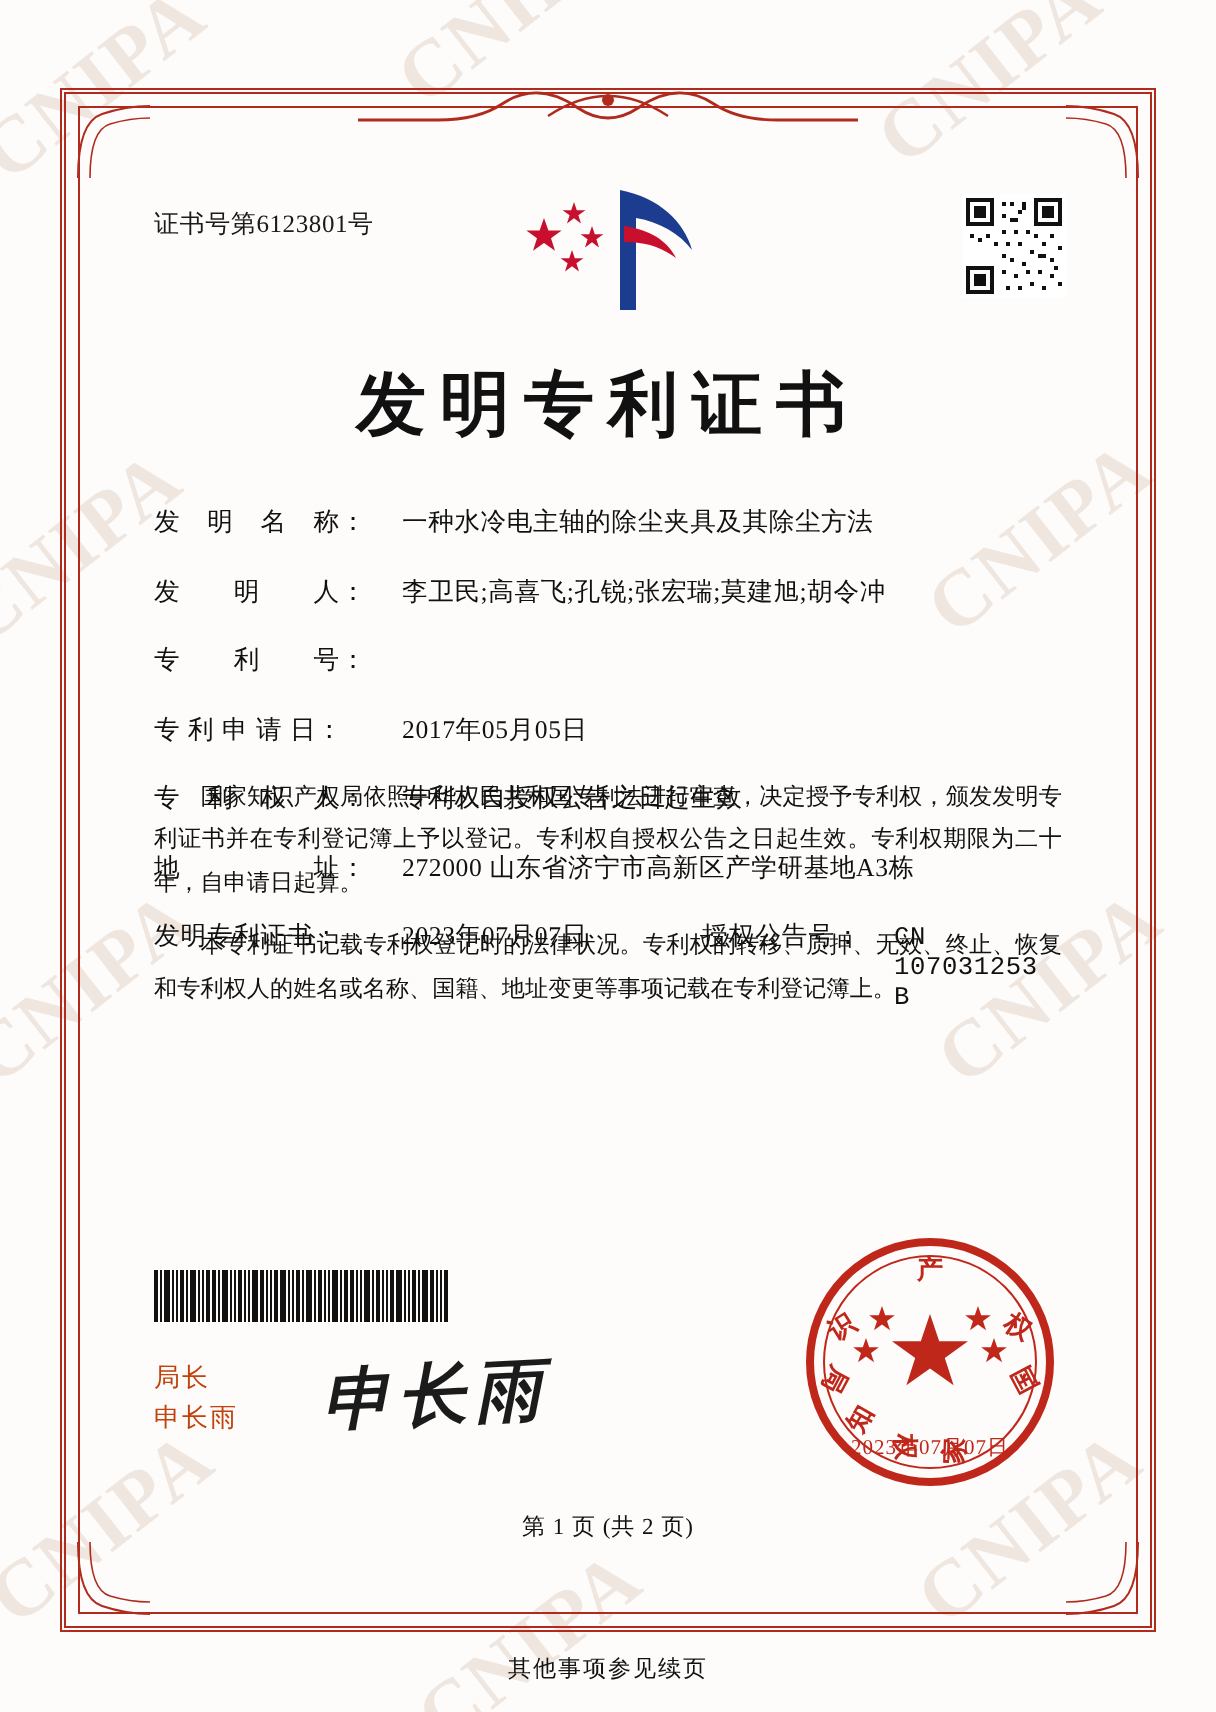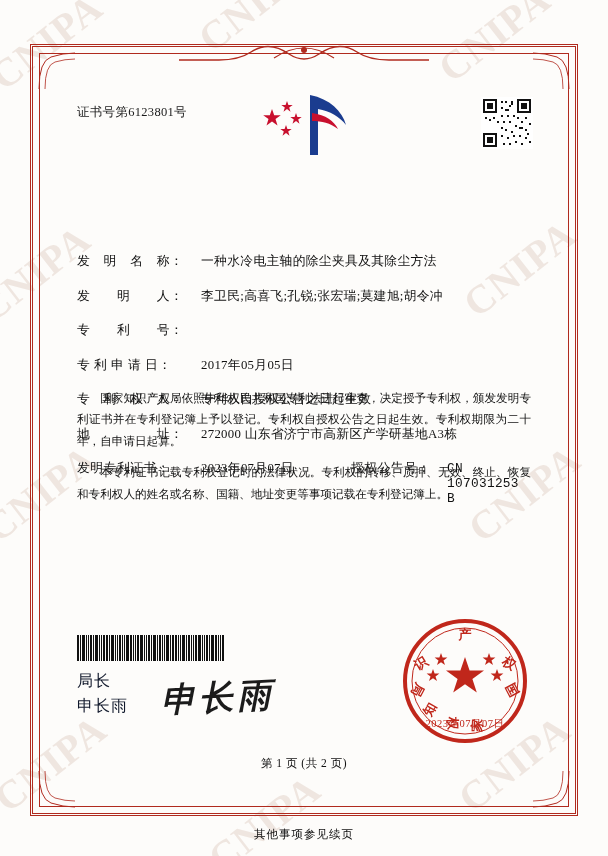--- a/index.html
+++ b/index.html
@@ -187,24 +187,24 @@
     display: block;
     background: #111;
     height: 100%;
     margin-right: 1px;
   }
 
   .signature-block {
     position: absolute;
     bottom: 94px;
     left: 44px;
-    font-size: 16px;
+    font-size: 13px;
     line-height: 1.55;
     letter-spacing: 1px;
-    color: #0f172a;
+    color: #c2410c;
   }
   .sig-script {
     position: absolute;
     bottom: 92px;
     left: 128px;
     font-family: "Liberation Serif", serif;
     font-size: 34px;
     font-style: italic;
     font-weight: bold;
     color: #1b1b1b;
@@ -369,20 +369,21 @@
           <rect x="48" y="44" width="2" height="2"></rect>
             <rect x="22" y="46" width="2" height="2"></rect>
             <rect x="28" y="46" width="2" height="2"></rect>
           <rect x="34" y="44" width="2" height="2"></rect>
             <rect x="40" y="46" width="2" height="2"></rect>
             <rect x="46" y="36" width="2" height="2"></rect>
         </g>
       </svg>
     </div>
 
+    <div class="title">发明专利证书</div>
 
     <div class="fields">
       <div class="field-row">
         <div class="field-label">发　明　名　称：</div>
         <div class="field-value">一种水冷电主轴的除尘夹具及其除尘方法</div>
       </div>
       <div class="field-row">
         <div class="field-label">发　　明　　人：</div>
         <div class="field-value">李卫民;高喜飞;孔锐;张宏瑞;莫建旭;胡令冲</div>
       </div>

